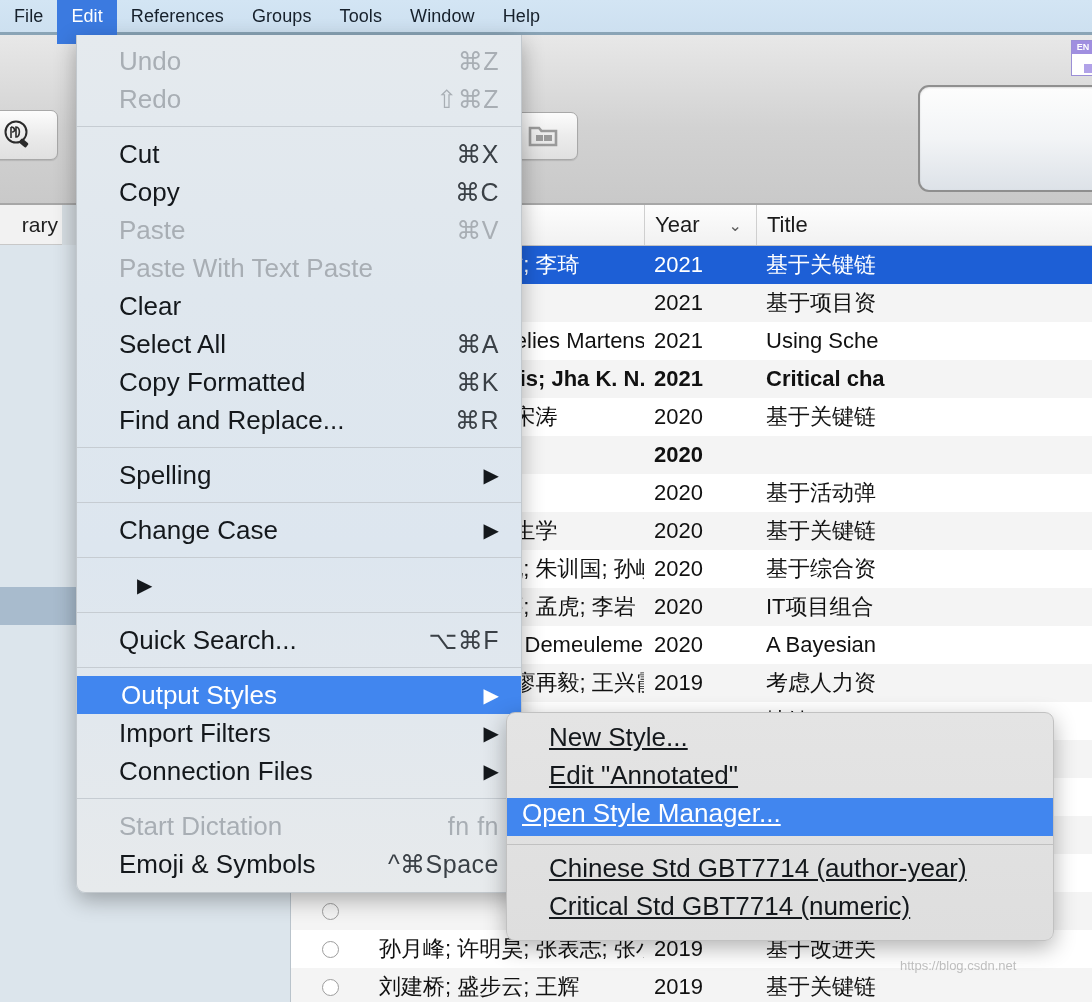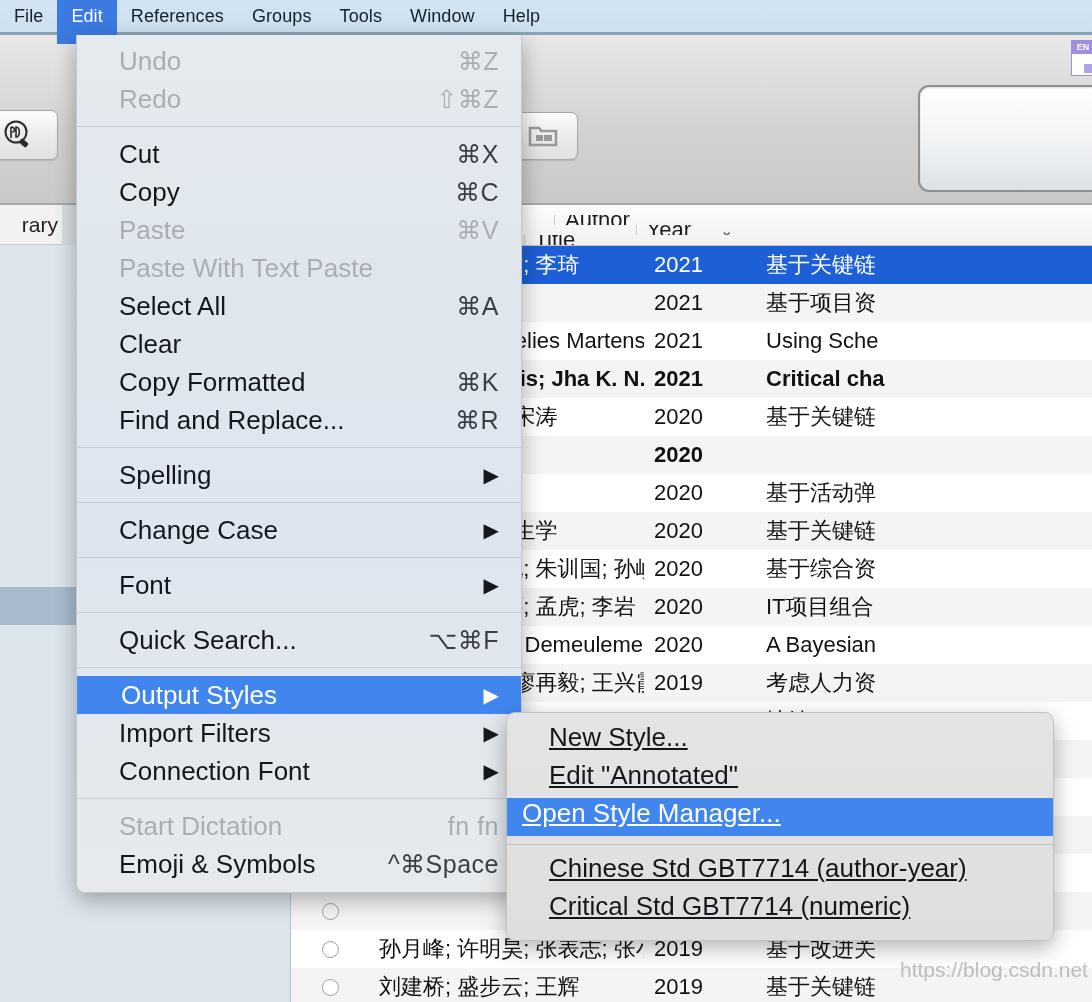--- a/index.html
+++ b/index.html
@@ -147,24 +147,23 @@
     left: 291px; top: 205px;
     width: 801px; height: 797px;
     background: #ffffff;
     overflow: hidden;
   }
   #thead {
     display: flex;
     height: 40px;
     background: linear-gradient(180deg,#fdfdfd 0%, #f1f1f1 100%);
     border-bottom: 1px solid #c3c3c3;
-    align-items: center;
+    align-items: flex-end;
     font-size: 22px;
     color: #1b1b1b;
-    flex-direction: column;
   }
   .th {
     height: 40px;
     display: flex;
     align-items: center;
     box-sizing: border-box;
     padding-left: 10px;
     white-space: nowrap;
     overflow: hidden;
   }
@@ -213,21 +212,21 @@
     border-radius: 50%;
     border: 1.5px solid #9d9d9d;
     background: transparent;
     box-sizing: border-box;
   }
   .readdot.filled { background: #ffffff; }
 
   #watermark {
     position: absolute;
     left: 900px; top: 958px;
-    font-size: 21px;
+    font-size: 13px;
     color: rgba(120,120,120,0.45);
     pointer-events: none;
     white-space: nowrap;
   }
 
   
   #edit-menu {
     position: absolute;
     left: 76px; top: 35px;
     width: 446px;
@@ -559,65 +558,64 @@
         <span class="sc">⌘C</span>
       </div>
       <div class="mi disabled">
         <span class="lbl">Paste</span>
         <span class="sc">⌘V</span>
       </div>
       <div class="mi disabled">
         <span class="lbl">Paste With Text Paste</span>
       </div>
       <div class="mi">
+        <span class="lbl">Clear</span>
+      </div>
+      <div class="mi">
         <span class="lbl">Select All</span>
         <span class="sc">⌘A</span>
       </div>
       <div class="mi">
-        <span class="lbl">Clear</span>
-      </div>
-      <div class="mi">
         <span class="lbl">Copy Formatted</span>
         <span class="sc">⌘K</span>
       </div>
       <div class="mi">
         <span class="lbl">Find and Replace...</span>
         <span class="sc">⌘R</span>
       </div>
       <div class="msep"></div>
       <div class="mi">
         <span class="lbl">Spelling</span>
         <span class="arrow">▶</span>
       </div>
       <div class="msep"></div>
       <div class="mi">
         <span class="lbl">Change Case</span>
         <span class="arrow">▶</span>
       </div>
       <div class="msep"></div>
       <div class="mi">
-        <span class="lbl">Font</span>
         <span class="arrow">▶</span>
       </div>
       <div class="msep"></div>
       <div class="mi">
         <span class="lbl">Quick Search...</span>
         <span class="sc">⌥⌘F</span>
       </div>
       <div class="msep"></div>
       <div class="mi hl">
         <span class="lbl">Output Styles</span>
         <span class="arrow">▶</span>
       </div>
       <div class="mi">
         <span class="lbl">Import Filters</span>
         <span class="arrow">▶</span>
       </div>
       <div class="mi">
-        <span class="lbl">Connection Font</span>
+        <span class="lbl">Connection Files</span>
         <span class="arrow">▶</span>
       </div>
       <div class="msep"></div>
       <div class="mi disabled">
         <span class="lbl">Start Dictation</span>
         <span class="sc">fn fn</span>
       </div>
       <div class="mi">
         <span class="lbl">Emoji &amp; Symbols</span>
         <span class="sc">^⌘Space</span>

